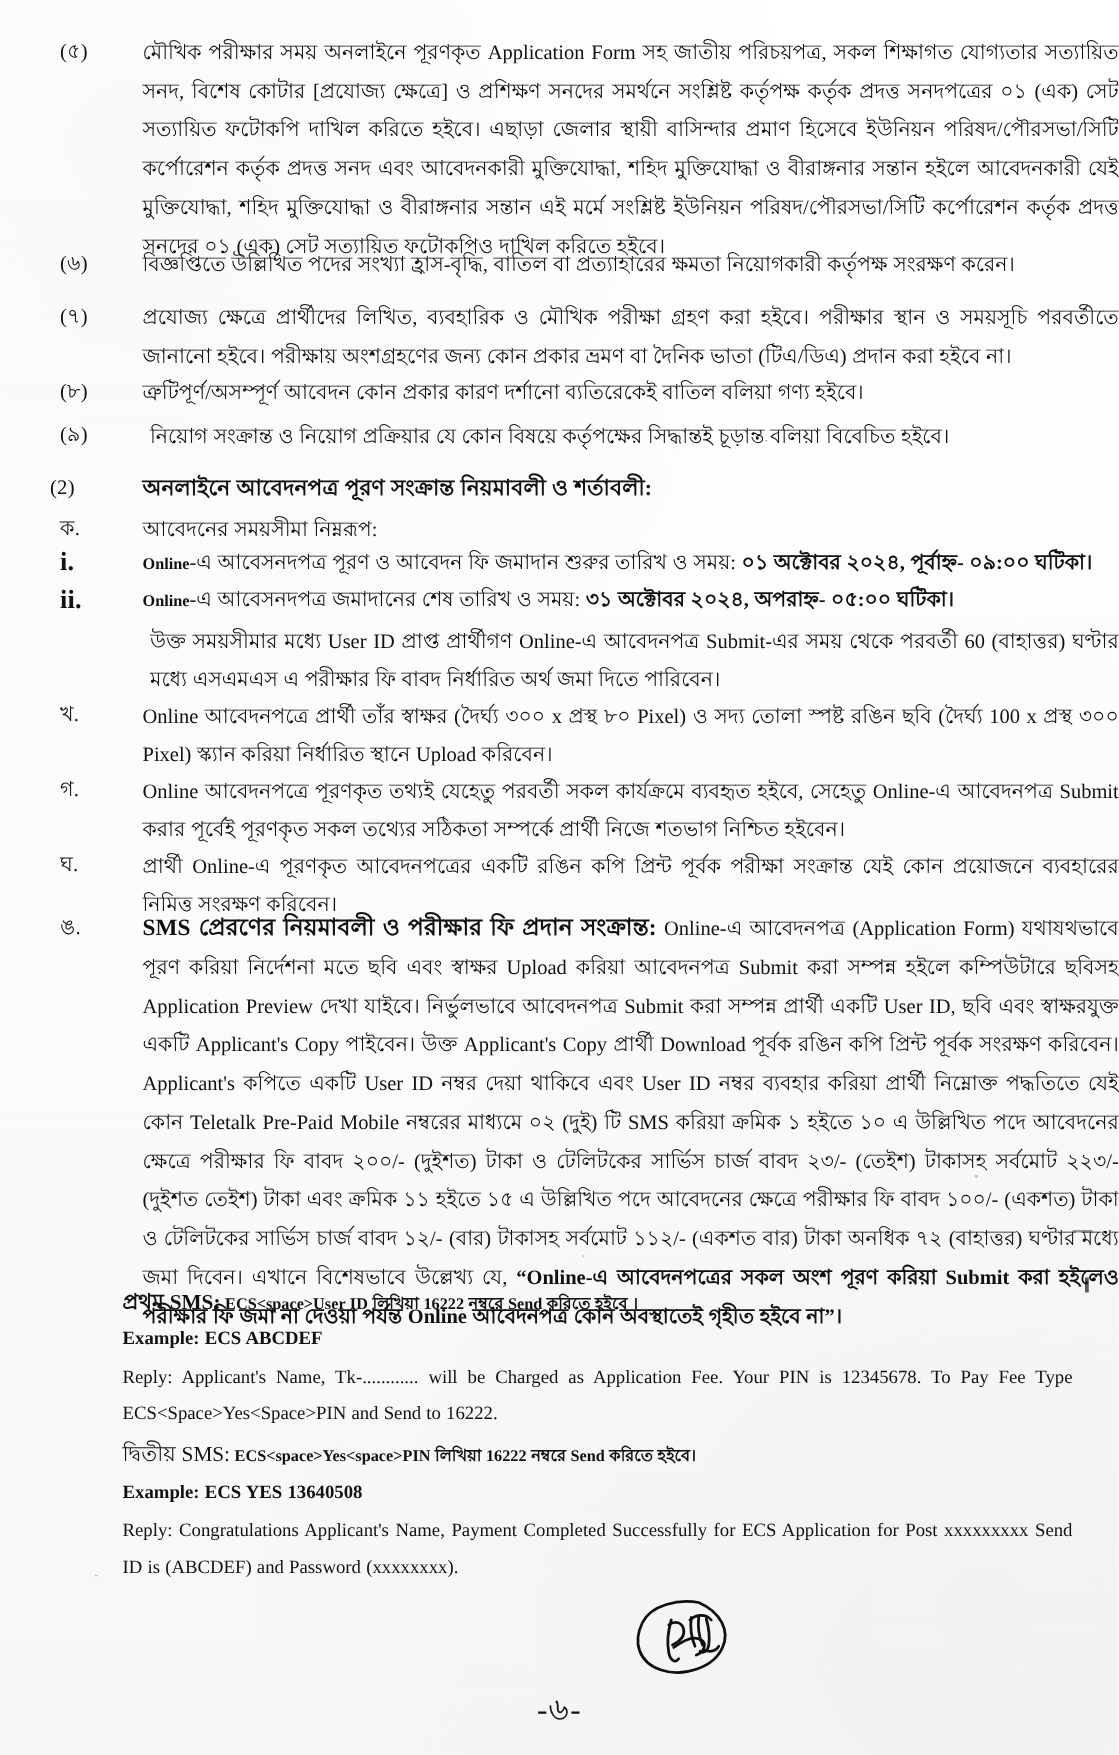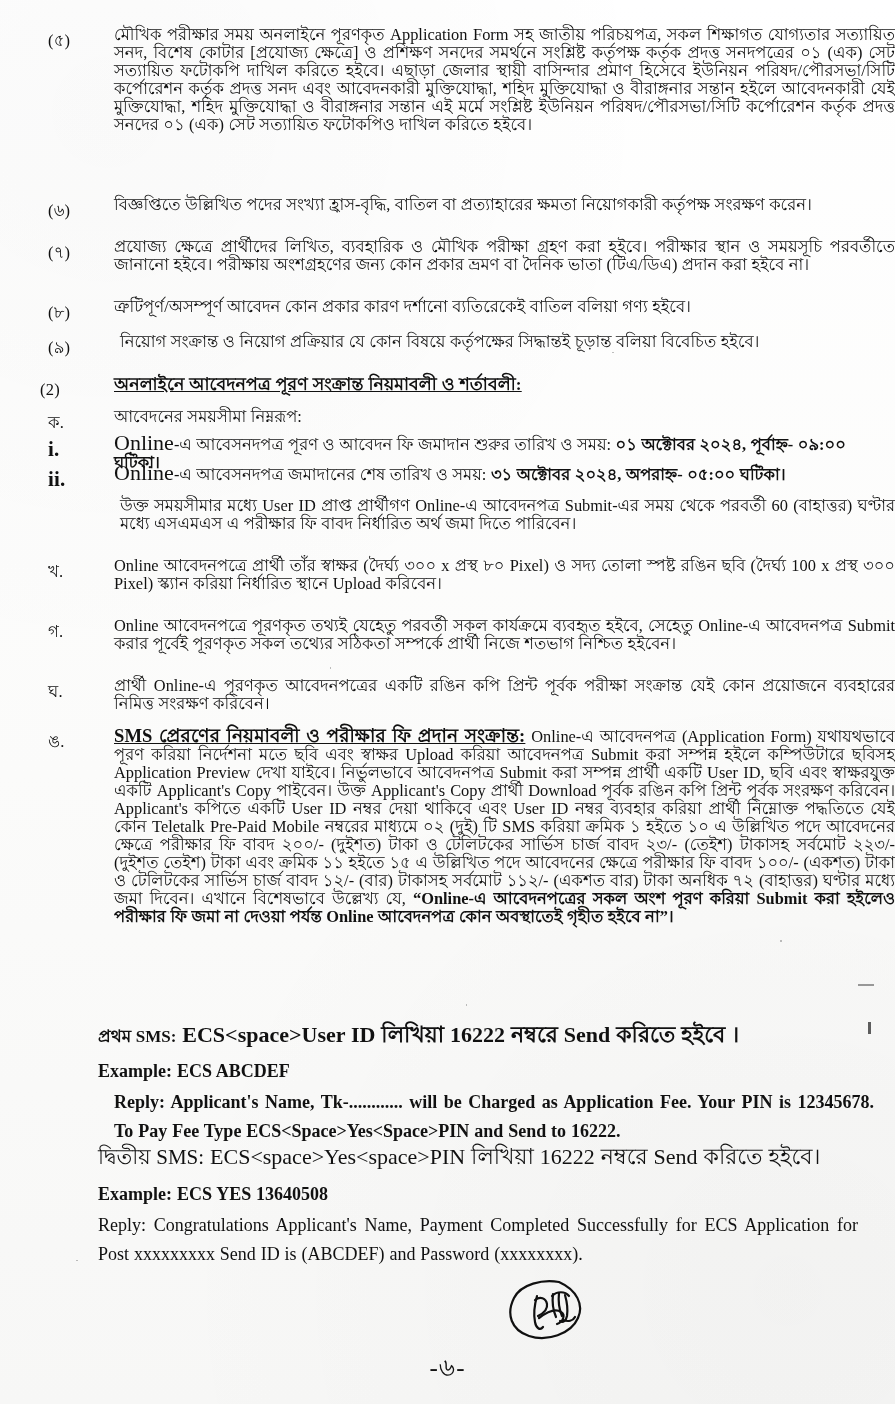--- a/index.html
+++ b/index.html
@@ -61,44 +61,44 @@
   }
   .marker.bn {
     font-size: 16.5px;
   }
   .body {
     position: absolute;
     left: 66px;
     top: 0;
     width: 781px;
     font-size: 16.4px;
-    line-height: 18px;
+    line-height: 31px;
     text-align: justify;
     text-justify: inter-word;
     word-spacing: .4px;
   }
   .body.nojust { text-align: left; }
 
   .bold { font-weight: 700; }
   .heading {
     font-weight: 700;
     font-size: 17.4px;
     letter-spacing: .1px;
-    text-decoration: underline;
   }
 
   
   .lat {
     font-family: "Liberation Serif", "DejaVu Serif", serif;
-    font-size: 22px;
+    font-size: 13px;
+    font-weight: bold;
   }
 
   .en {
     font-family: "Liberation Serif", "DejaVu Serif", serif;
-    font-size: 18px;
+    font-size: 15px;
     line-height: 29px;
   }
   .en.bold { font-weight: 700; }
 
   
   .signature {
     position: absolute;
     left: 497px;
     top: 1276px;
     width: 92px;
@@ -220,25 +220,25 @@
 
   <div class="clause" style="left:98px; top:1026px;">
     <div class="body nojust" style="left:0; width:781px;"><span class="bold" style="font-size:17px;">প্রথম SMS:</span><span class="lat bold"> ECS&lt;space&gt;User ID লিখিয়া 16222 নম্বরে Send করিতে হইবে ।</span></div>
   </div>
 
   <div class="clause" style="left:98px; top:1057px;">
     <div class="body nojust en bold" style="left:0; width:781px;">Example: ECS ABCDEF</div>
   </div>
 
   <div class="clause" style="left:98px; top:1088px;">
-    <div class="body en" style="left:16px; width:760px;font-weight:bold;">Reply: Applicant's Name, Tk-............ will be Charged as Application Fee. Your PIN is 12345678. To Pay Fee Type ECS&lt;Space&gt;Yes&lt;Space&gt;PIN and Send to 16222.</div>
+    <div class="body en" style="left:0; width:760px;">Reply: Applicant's Name, Tk-............ will be Charged as Application Fee. Your PIN is 12345678. To Pay Fee Type ECS&lt;Space&gt;Yes&lt;Space&gt;PIN and Send to 16222.</div>
   </div>
 
   <div class="clause" style="left:98px; top:1148px;">
-    <div class="body nojust" style="left:0; width:781px;"><span style="font-size:21px;">দ্বিতীয় SMS:</span><span class="lat"> ECS&lt;space&gt;Yes&lt;space&gt;PIN লিখিয়া 16222 নম্বরে Send করিতে হইবে।</span></div>
+    <div class="body nojust" style="left:0; width:781px;"><span style="font-size:17px;">দ্বিতীয় SMS:</span><span class="lat"> ECS&lt;space&gt;Yes&lt;space&gt;PIN লিখিয়া 16222 নম্বরে Send করিতে হইবে।</span></div>
   </div>
 
   <div class="clause" style="left:98px; top:1180px;">
     <div class="body nojust en bold" style="left:0; width:781px;">Example: ECS YES 13640508</div>
   </div>
 
   <div class="clause" style="left:98px; top:1211px;">
     <div class="body en" style="left:0; width:760px;">Reply: Congratulations Applicant's Name, Payment Completed Successfully for ECS Application for Post xxxxxxxxx Send ID is (ABCDEF) and Password (xxxxxxxx).</div>
   </div>
 

